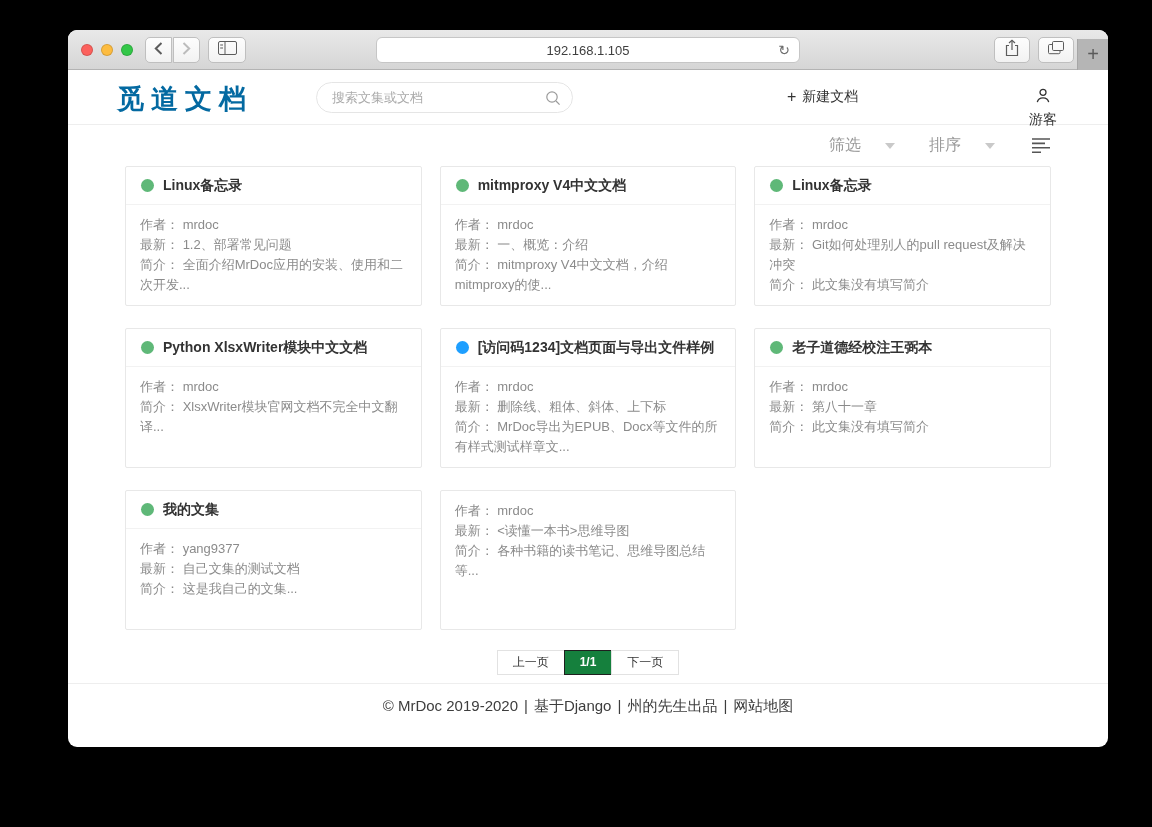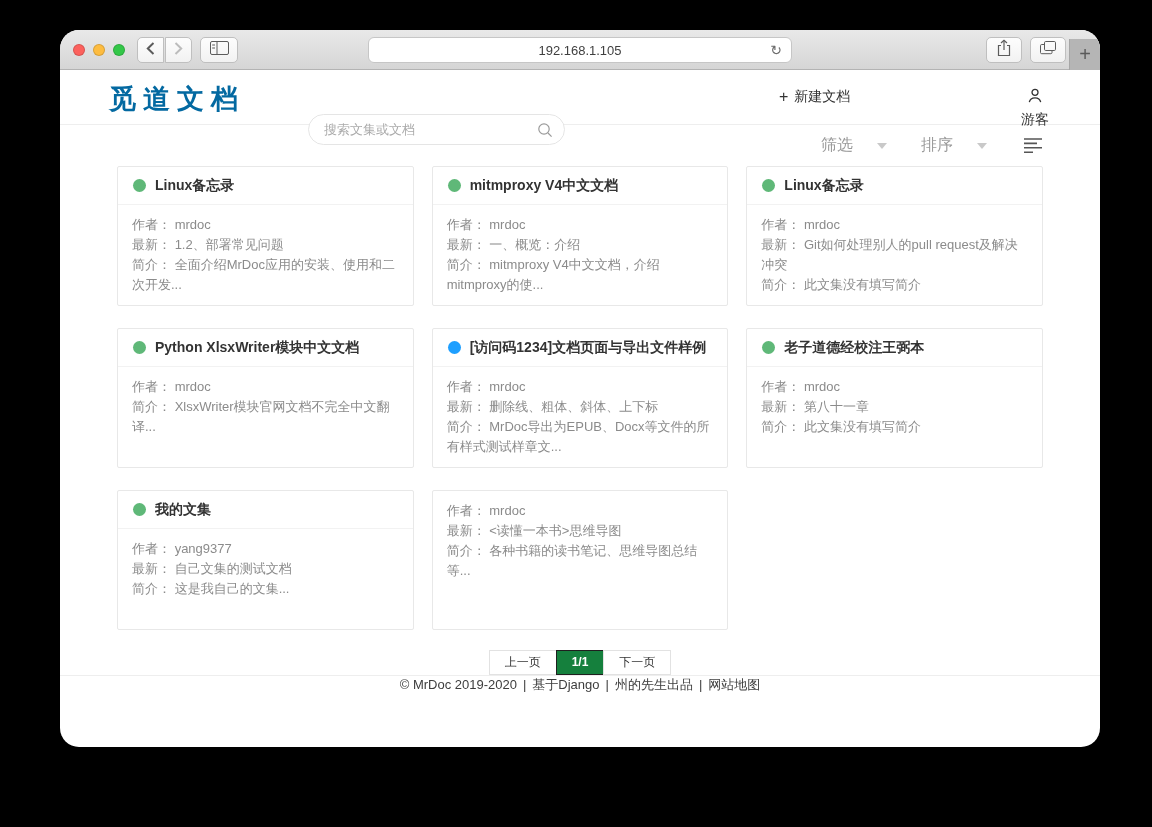--- a/index.html
+++ b/index.html
@@ -2,22 +2,22 @@
 <html><head>
 <meta charset="utf-8">
 <style>
   * { box-sizing: border-box; }
   html,body { margin:0; padding:0; }
   body {
     width:1152px; height:827px; background:#000; position:relative; overflow:hidden;
     font-family:"Liberation Sans","DejaVu Sans",sans-serif;
   }
   .window {
-    position:absolute; left:60px; top:30px; width:1040px; height:717px;
-    background:#fff; border-radius:19px; overflow:hidden;
+    position:absolute; left:68px; top:30px; width:1040px; height:717px;
+    background:#fff; border-radius:9px; overflow:hidden;
   }
   
   .titlebar {
     position:relative; height:40px;
     background:linear-gradient(#e9e9e9,#d5d5d5);
     border-bottom:1px solid #b3b3b3;
   }
   .traffic { position:absolute; left:13px; top:14px; display:flex; gap:8px; }
   .light { width:12px; height:12px; border-radius:50%; border:0.5px solid rgba(0,0,0,.15); }
   .tb-btn {
@@ -40,21 +40,21 @@
   }
   
   .site-header { position:relative; height:55px; border-bottom:1px solid #eeeeee; background:#fff; }
   .logo {
     position:absolute; left:49px; top:11px;
     font-family:"Liberation Serif","DejaVu Serif",serif;
     font-size:27px; font-weight:bold; color:#0369a1; letter-spacing:7px; white-space:nowrap;
   }
   .search {
     position:absolute; left:248px; top:12px; width:257px; height:31px;
-    border:1px solid #e5e5e5; border-radius:16px; background:#fff;margin-top:32px;
+    border:1px solid #e5e5e5; border-radius:16px; background:#fff;
   }
   .search input {
     width:100%; height:100%; border:none; outline:none; background:transparent;
     padding:0 34px 0 15px; font-size:13px; color:#333;
     font-family:"Liberation Sans","DejaVu Sans",sans-serif;
   }
   .search input::placeholder { color:#aaa; }
   .search-icon { position:absolute; right:11px; top:7px; }
   .hdr-action { position:absolute; top:18px; font-size:14px; color:#333; display:flex; align-items:center; gap:6px; cursor:pointer; white-space:nowrap; }
   .new-doc { left:719px; }
@@ -78,22 +78,22 @@
   .card-body p { margin:0; }
   
   .pagination { display:flex; justify-content:center; margin-top:20px; }
   .page-btn {
     height:25px; line-height:23px; padding:0 15px; border:1px solid #e2e2e2;
     background:#fff; font-size:12px; color:#333; cursor:pointer;
   }
   .page-btn + .page-btn { margin-left:-1px; }
   .page-current { background:#15803d; border-color:#1f1f1f; color:#fff; font-weight:bold; }
   .site-footer {
-    border-top:1px solid #eeeeee; 
-    text-align:center; font-size:13px; color:#3d3d3d;
+    margin-top:8px; border-top:1px solid #eeeeee; padding-top:13px;
+    text-align:center; font-size:15px; color:#3d3d3d;
   }
   .site-footer .sep { padding:0 6px; color:#3d3d3d; }
   .footer-link { cursor:pointer; }
 </style>
 </head>
 <body>
 
 <div class="window">
 
   <div class="titlebar">

